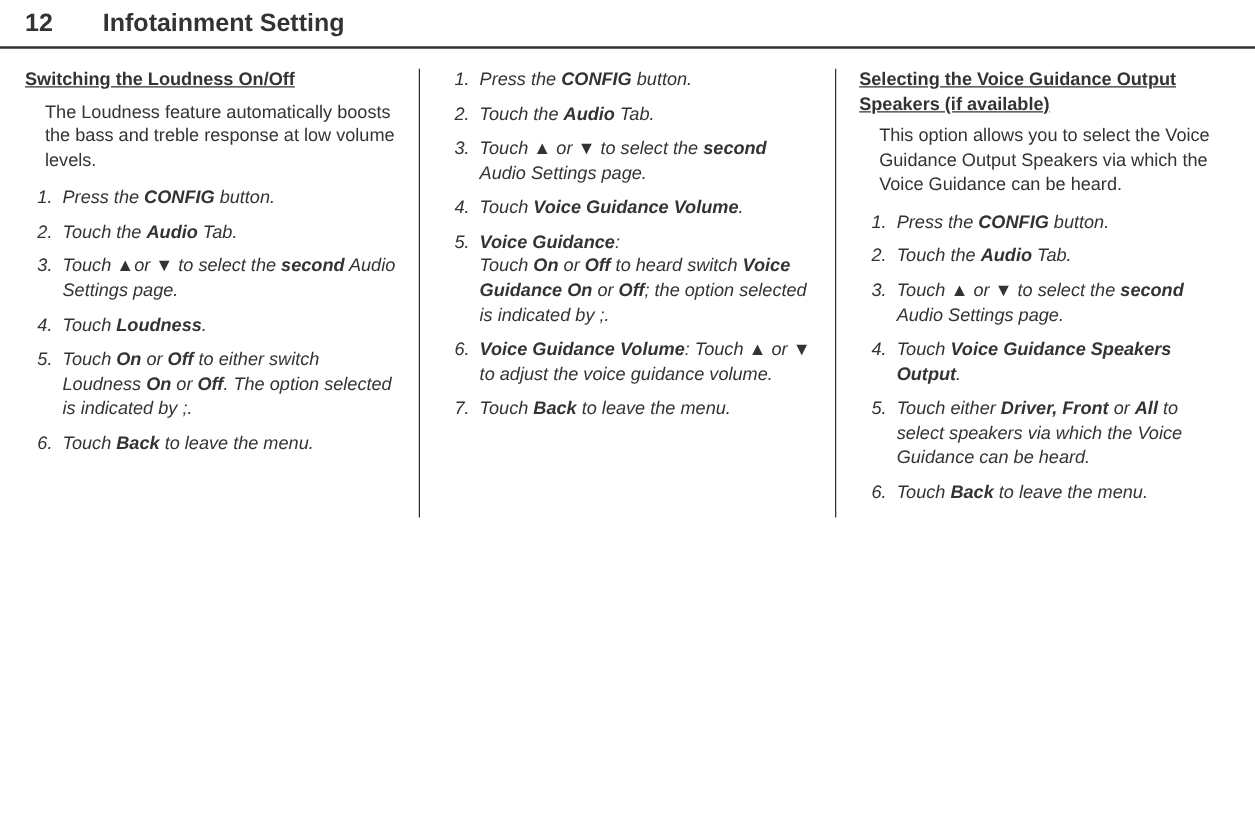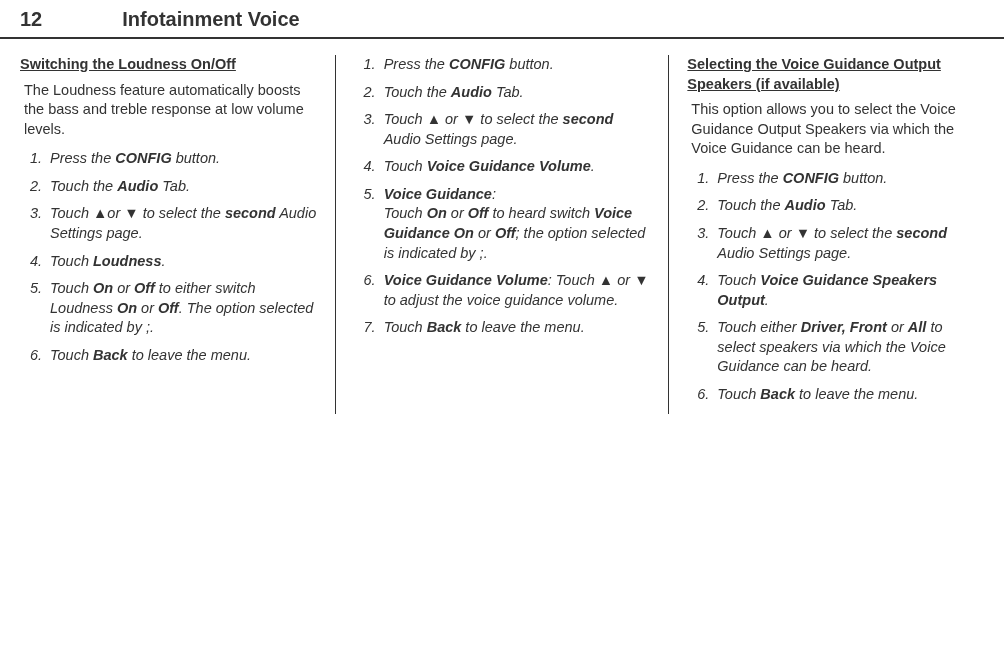--- a/index.html
+++ b/index.html
@@ -8,21 +8,20 @@
       padding: 0;
       color: #333;
       background: #fff;
       width: 1004px;
     }
     .header {
       display: flex;
       align-items: flex-end;
       padding: 8px 20px 6px 20px;
       border-bottom: 2px solid #333;
-      gap: 40px;
     }
     .page-number {
       font-size: 20px;
       font-weight: bold;
       margin-right: 40px;
     }
     .title {
       font-size: 20px;
       font-weight: bold;
     }
@@ -44,41 +43,41 @@
     }
     .column:not(:last-child) {
       border-right: 1.5px solid #333;
     }
     .section-heading {
       font-weight: bold;
       margin: 0 0 6px 0;
       text-decoration: underline;
     }
     p {
-      margin: 0 0 10px 4px;
+      margin: 0 0 10px 16px;
     }
     ol {
       margin: 0 0 10px 0;
       padding-left: 26px;
     }
     ol li {
       margin-bottom: 8px;
       padding-left: 4px;
       font-style: italic;
     }
     .b {
       font-weight: bold;
     }
   </style>
 </head>
 <body>
 
 <div class="header">
   <div class="page-number">12</div>
-  <div class="title">Infotainment Voice</div>
+  <div class="title">Infotainment Setting</div>
 </div>
 
 <div class="content">
 
   <div class="column">
     <p class="section-heading">Switching the Loudness On/Off</p>
     <p>The Loudness feature automatically boosts the bass and treble response at low volume levels.</p>
     <ol>
       <li>
         <span>Press the </span><span class="b">CONFIG</span><span> button.</span>

